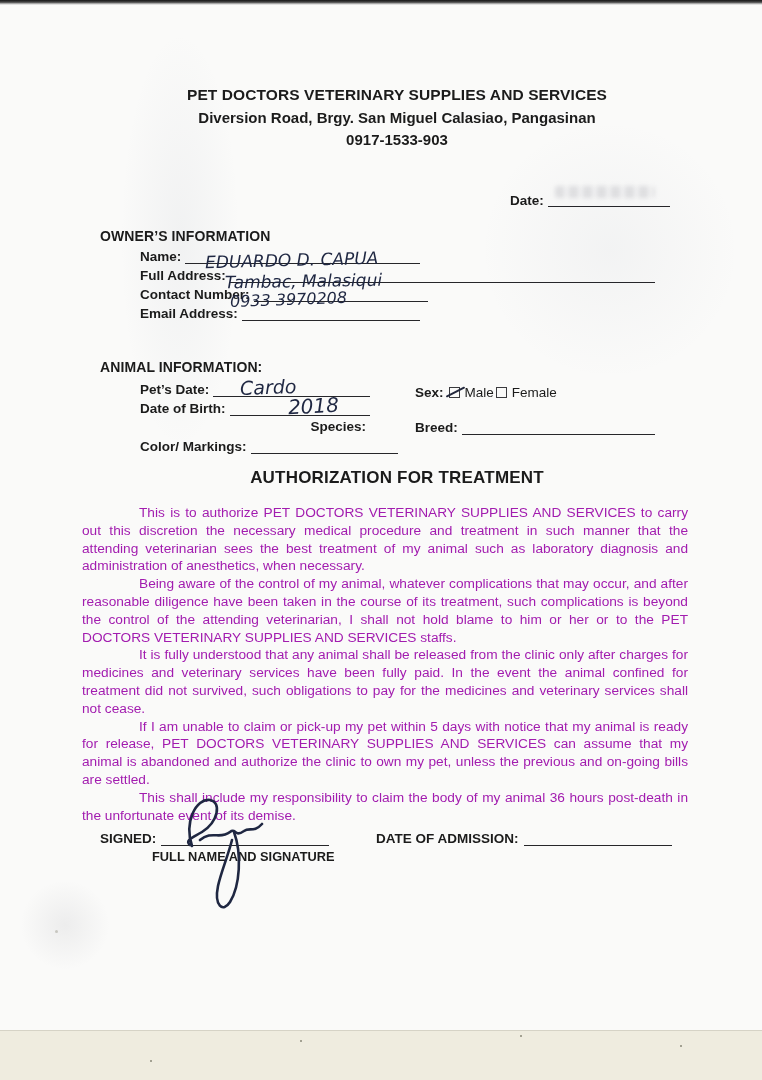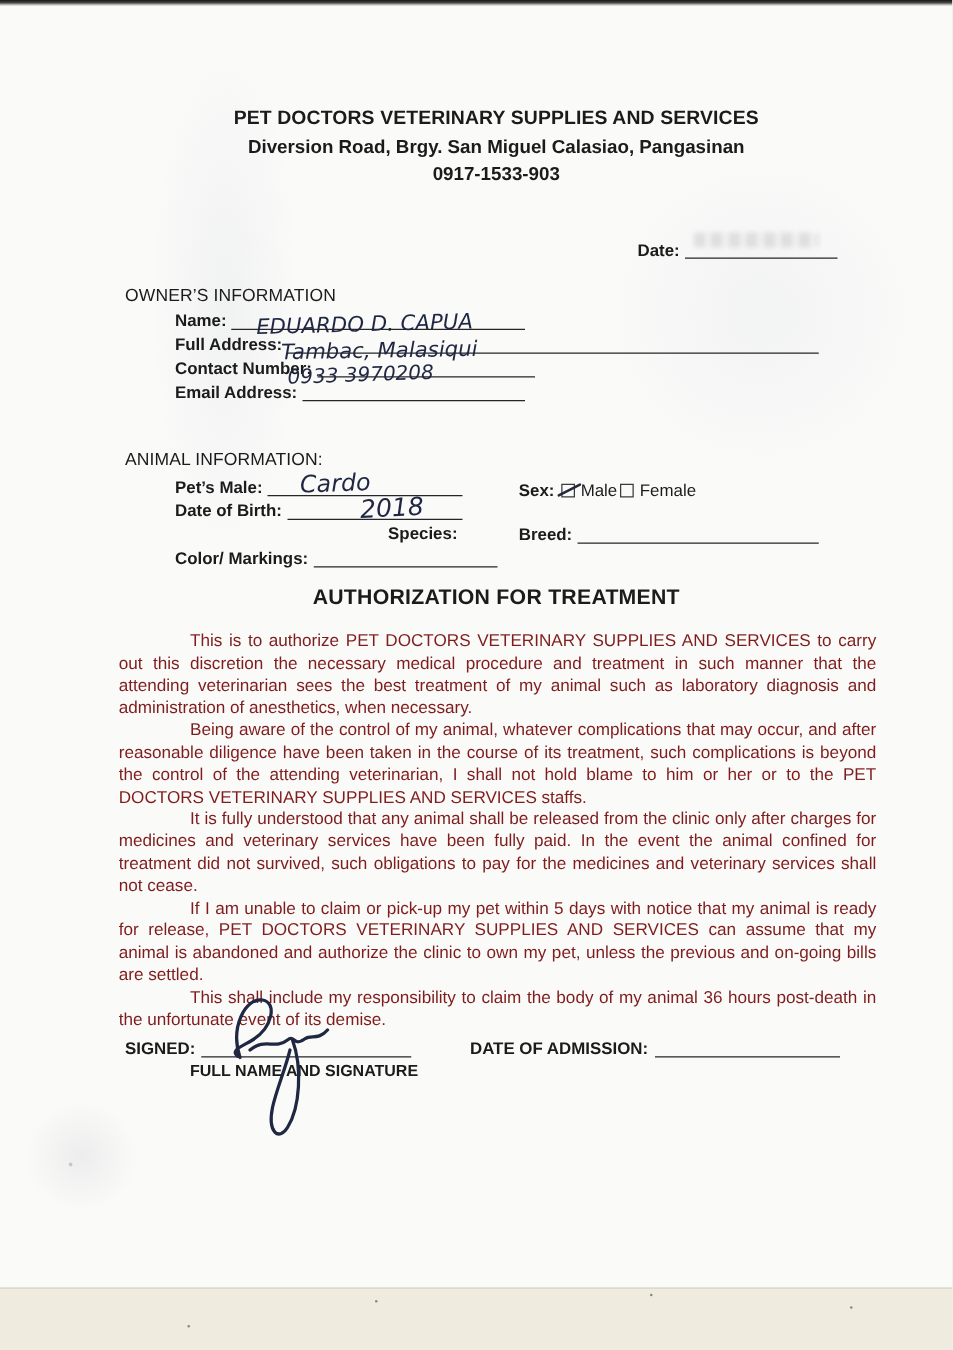--- a/index.html
+++ b/index.html
@@ -27,43 +27,43 @@
 
   
   .header{position:absolute;left:32px;right:0;top:86px;text-align:center;font-weight:bold;}
   .clinic-name{font-size:15.5px;letter-spacing:.1px;}
   .clinic-address{font-size:15px;margin-top:5px;text-align:center;}
   .clinic-phone{font-size:15px;margin-top:5px;}
 
   .date-row{position:absolute;left:510px;top:193px;font-size:13.5px;font-weight:bold;}
   .uline{display:inline-block;border-bottom:1.6px solid #26262a;height:13px;vertical-align:-2px;}
 
-  .section-heading{position:absolute;font-weight:normal;font-size:14px;letter-spacing:.1px;}
+  .section-heading{position:absolute;font-weight:bold;font-size:14px;letter-spacing:.1px;}
 
   .frow{position:absolute;display:flex;align-items:flex-end;font-size:13.5px;font-weight:bold;}
   .frow .lbl{white-space:nowrap;padding-right:4px;}
   .frow .line{flex:1;border-bottom:1.6px solid #26262a;height:15px;position:relative;}
 
   .ink{
     font-family:"DejaVu Sans", sans-serif;font-style:italic;
     color:#1f2742;font-weight:400;
   }
   .hand-val{position:absolute;white-space:nowrap;}
 
   .sex-group{position:absolute;font-size:13.5px;display:flex;align-items:center;}
   .sex-label{font-weight:bold;padding-right:3px;}
   .cbox{display:inline-block;width:9px;height:9px;border:1.4px solid #3a3a3e;margin:0 5px 0 2px;position:relative;}
   .cbox .slash{position:absolute;left:-5px;top:3px;width:21px;height:2px;background:#23283d;
     transform:rotate(-27deg);border-radius:2px;}
 
   .auth-title{position:absolute;left:32px;right:0;top:468px;text-align:center;
     font-weight:bold;font-size:17px;letter-spacing:.2px;}
 
-  .body-text{position:absolute;left:95px;top:504px;width:606px;
-    font-size:13.7px;line-height:17.8px;text-align:justify;color:#7f1d1d;}
+  .body-text{position:absolute;left:82px;top:504px;width:606px;
+    font-size:13.7px;line-height:17.8px;text-align:justify;color:#a21caf;}
   .body-text p{margin:0;text-indent:57px;}
   .signed-row{position:absolute;left:100px;top:830px;display:flex;align-items:flex-end;
     font-size:13.5px;font-weight:bold;text-align:center;}
   .signed-row .line{display:inline-block;width:168px;border-bottom:1.6px solid #26262a;height:15px;}
   .sig-caption{position:absolute;left:152px;top:849px;font-size:12.8px;font-weight:bold;}
   .admission-row{position:absolute;left:376px;top:830px;display:flex;align-items:flex-end;
     font-size:13.5px;font-weight:bold;}
   .admission-row .line{display:inline-block;width:148px;border-bottom:1.6px solid #26262a;height:15px;}
   .signature-svg{position:absolute;left:170px;top:788px;}
 </style>
@@ -110,21 +110,21 @@
   <div class="hand-val ink" style="left:230px;top:290px;font-size:16px;transform:rotate(-2deg);">0933 3970208</div>
 
   <div class="frow" style="left:140px;top:305px;width:280px;">
     <span class="lbl">Email Address:</span>
     <span class="line"></span>
   </div>
 
   <div class="section-heading" style="left:100px;top:359px;">ANIMAL INFORMATION:</div>
 
   <div class="frow" style="left:140px;top:381px;width:230px;">
-    <span class="lbl">Pet’s Male:</span>
+    <span class="lbl">Pet’s Date:</span>
     <span class="line"></span>
   </div>
   <div class="hand-val ink" style="left:240px;top:376px;font-size:19px;transform:rotate(-2deg);">Cardo</div>
 
   <div class="sex-group" style="left:415px;top:385px;">
     <span class="sex-label">Sex:</span>
     <span class="cbox">
         <span class="slash"></span>
       </span>
     <span>Male</span>

